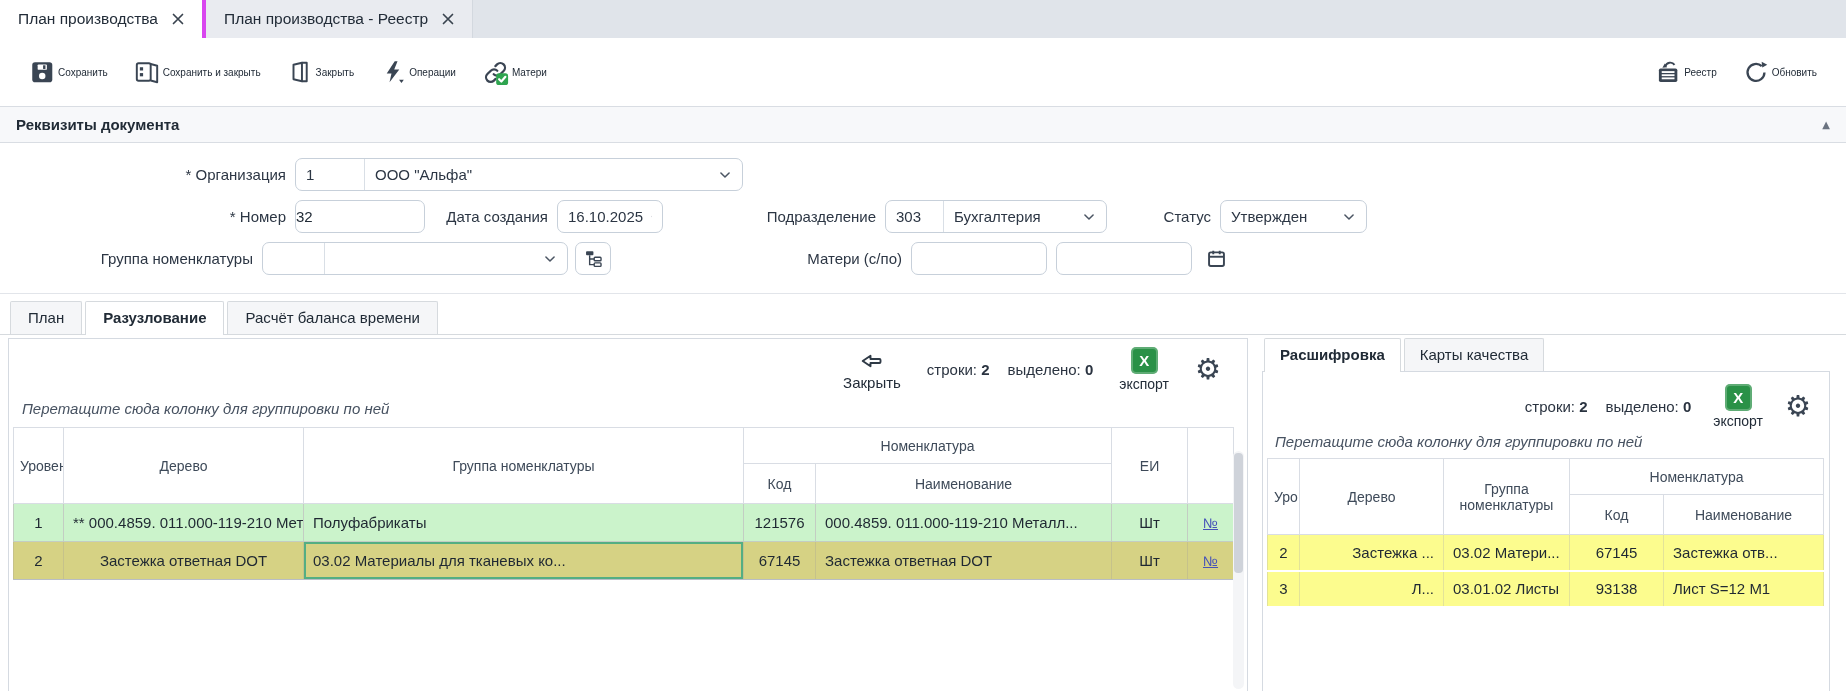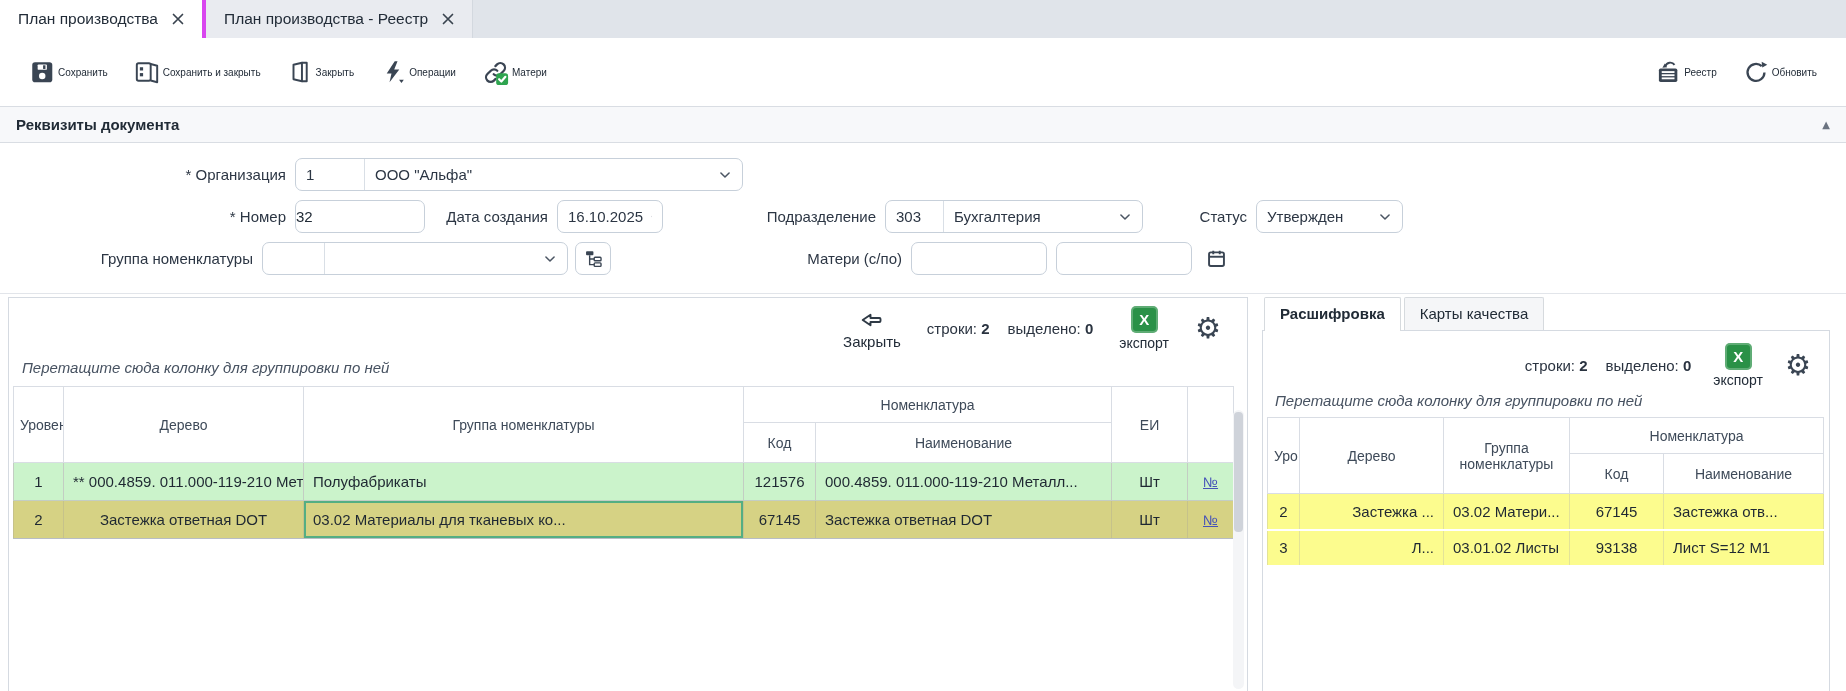--- a/index.html
+++ b/index.html
@@ -197,21 +197,21 @@
       <span class="lbl" style="width:132px">Дата создания</span>
       <div class="selectbox" style="width:106px">
         <span>16.10.2025</span>
         <svg width="17" height="17" viewBox="0 0 24 24">
             <rect x="3.5" y="5" width="17" height="15.5" rx="2" fill="none" stroke="#3a4553" stroke-width="2.2"></rect>
             <path d="M3.5 10 h17" stroke="#3a4553" stroke-width="2.2"></path>
             <path d="M8.3 3 v4 M15.7 3 v4" stroke="#3a4553" stroke-width="2.2"></path>
           </svg>
       </div>
       <span class="lbl" style="width:222px">Подразделение</span>
-      <div class="combo" style="width:258px">
+      <div class="combo" style="width:222px">
         <div class="code" style="width:58px">303</div>
         <div class="val">
           <span>Бухгалтерия</span>
           <svg width="14" height="14" viewBox="0 0 24 24">
               <path d="M5 8.5 L12 15.5 L19 8.5" stroke="#4b5563" stroke-width="2.6" fill="none" stroke-linecap="round" stroke-linejoin="round"></path>
             </svg>
         </div>
       </div>
       <span class="lbl" style="width:113px">Статус</span>
       <div class="selectbox" style="width:147px">
@@ -246,20 +246,25 @@
       <span class="cal-plain">
         <svg width="21" height="21" viewBox="0 0 24 24">
             <rect x="3.5" y="5" width="17" height="15.5" rx="2" fill="none" stroke="#3a4553" stroke-width="2.2"></rect>
             <path d="M3.5 10 h17" stroke="#3a4553" stroke-width="2.2"></path>
             <path d="M8.3 3 v4 M15.7 3 v4" stroke="#3a4553" stroke-width="2.2"></path>
           </svg>
       </span>
     </div>
   </div>
 
+  <div class="ctabs">
+    <div class="ctab">План</div>
+    <div class="ctab active">Разузлование</div>
+    <div class="ctab">Расчёт баланса времени</div>
+  </div>
 
   <div class="main">
 
     <div class="panel-l">
       <div class="gtoolbar">
         <div class="gt-close">
           <svg width="27" height="24" viewBox="0 0 26 24">
             <path d="M12 6.8 V10 H21 a1 1 0 0 1 1 1 v2 a1 1 0 0 1 -1 1 H12 V17.2 L4.2 12 Z" fill="none" stroke="#2f3a46" stroke-width="1.9" stroke-linejoin="round"></path>
           </svg>
           <span>Закрыть</span>

